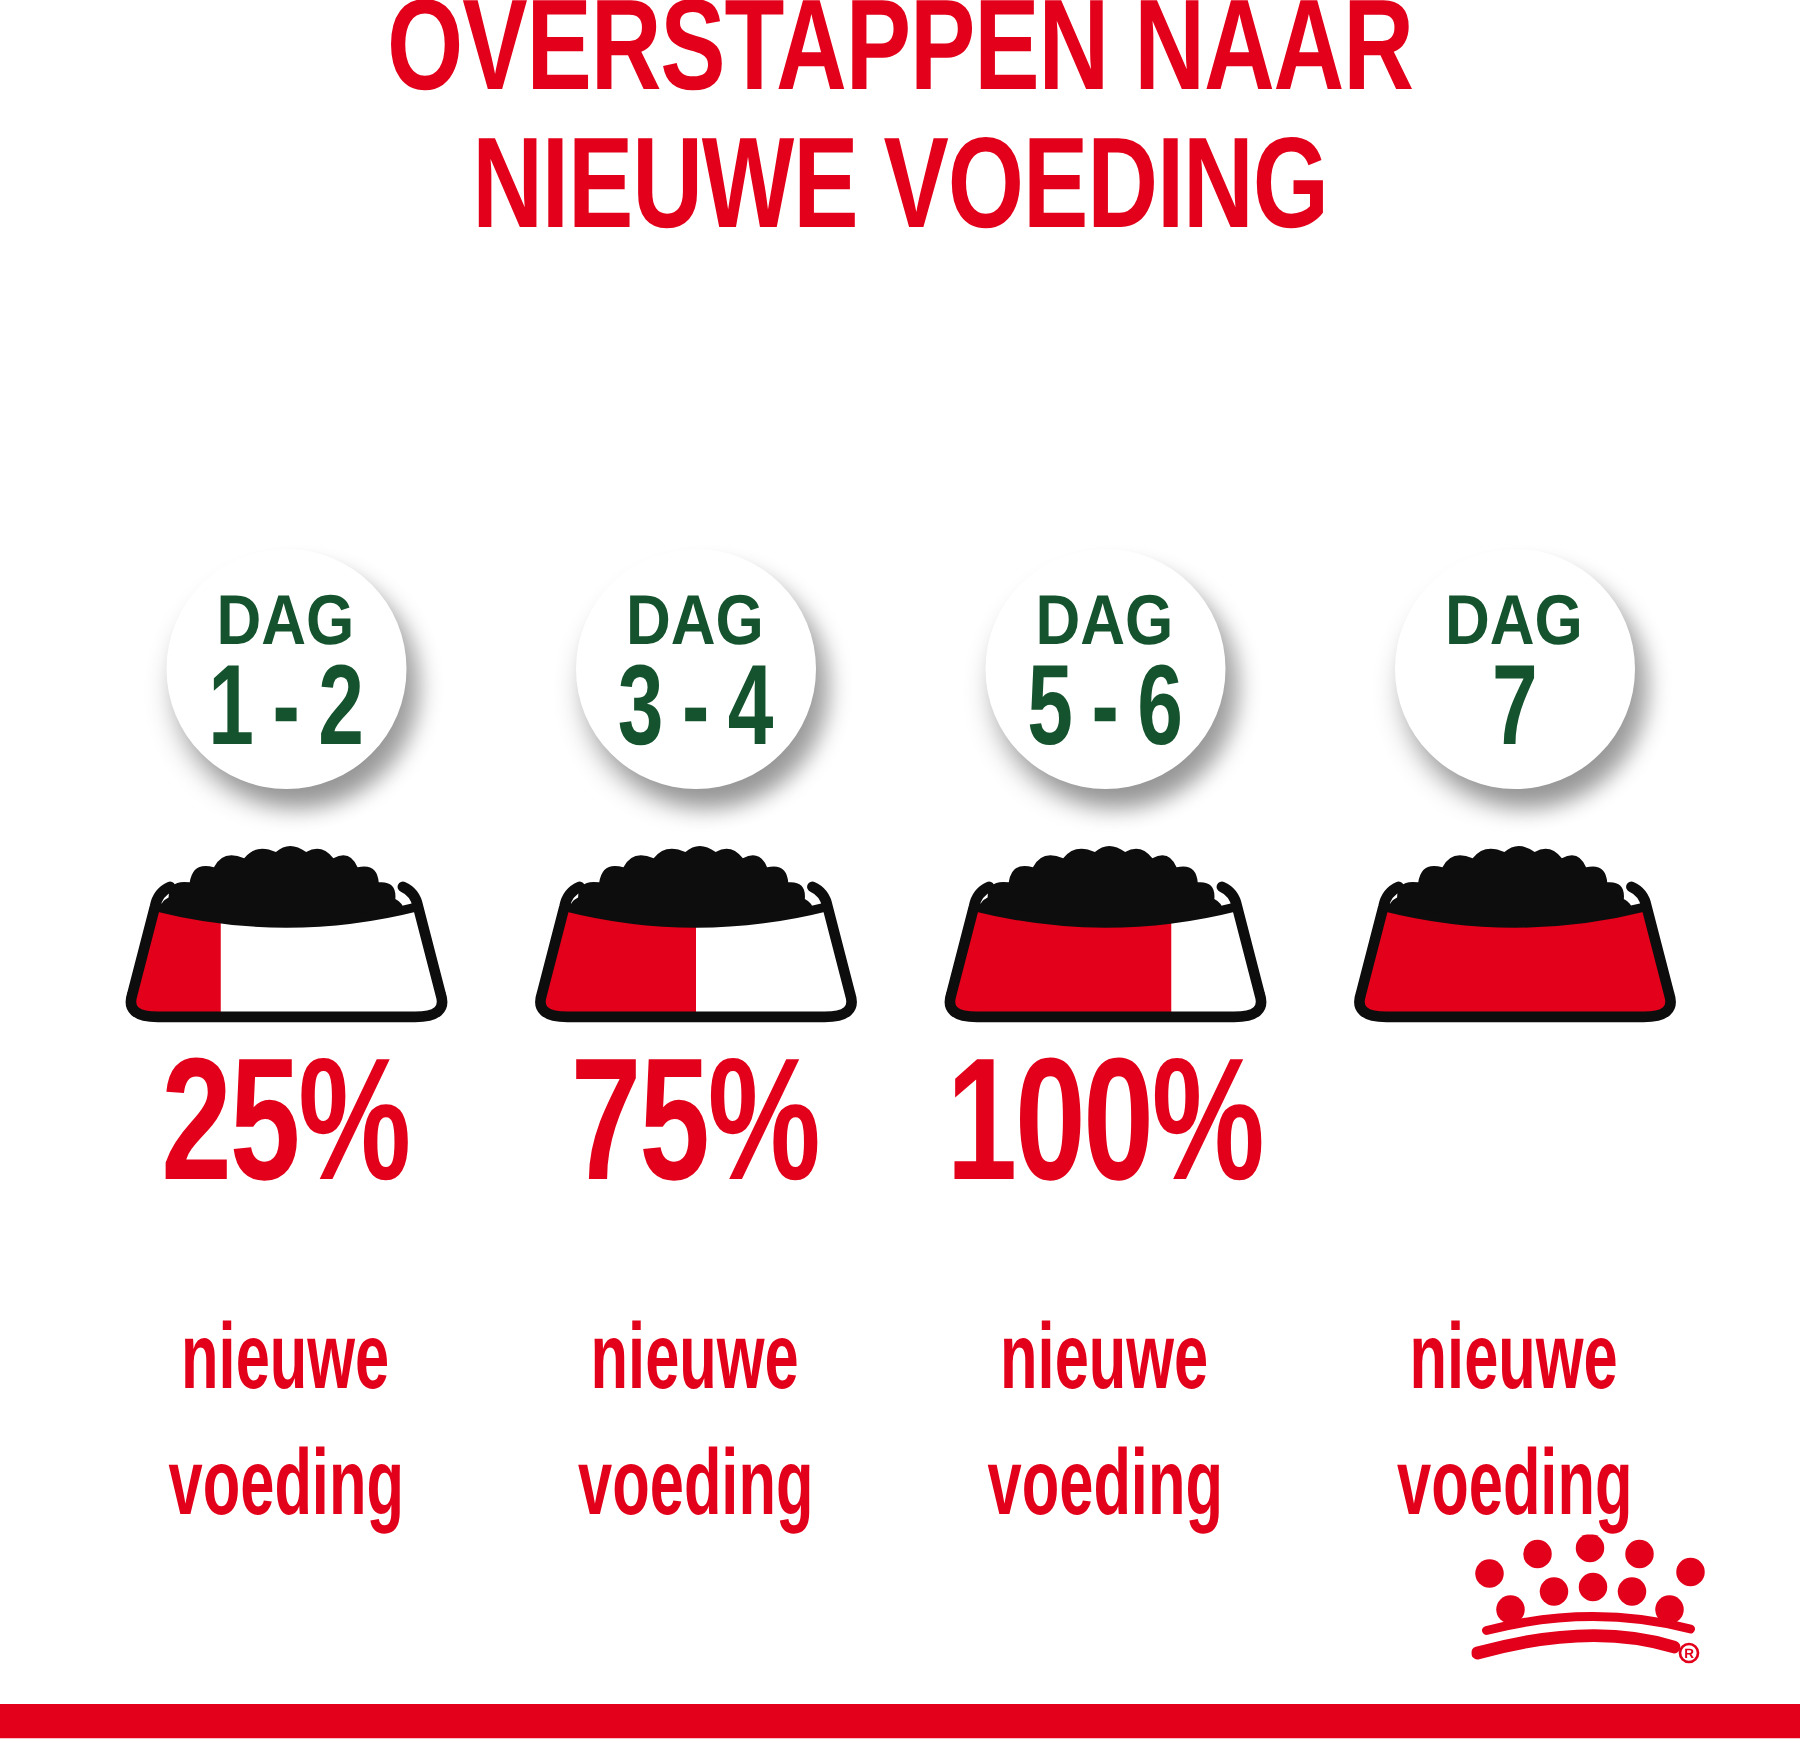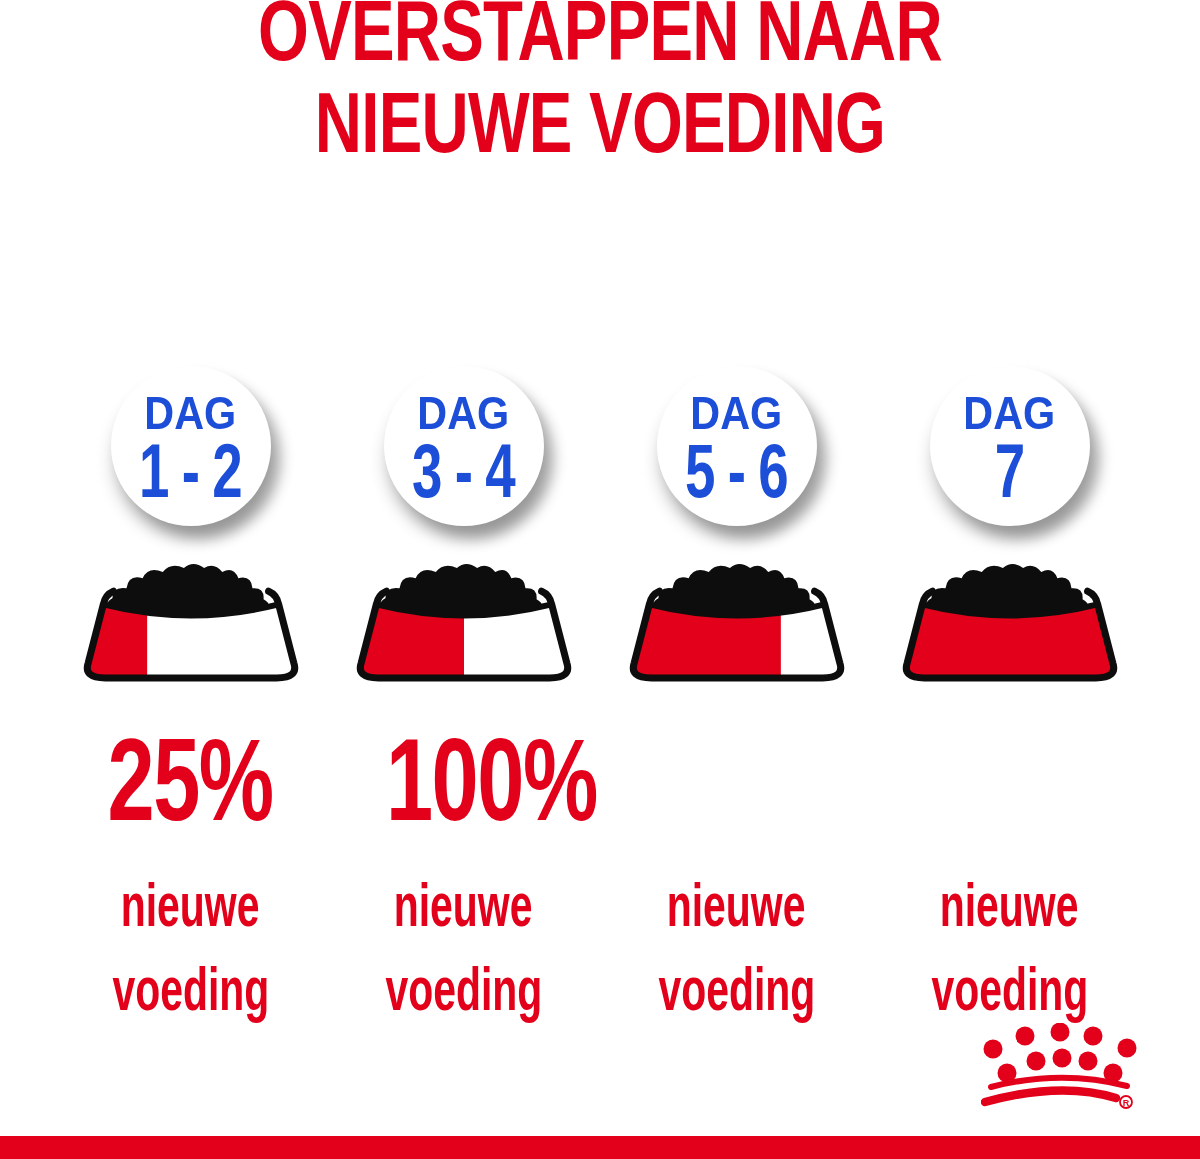--- a/index.html
+++ b/index.html
@@ -16,35 +16,35 @@
     white-space:nowrap;
   }
   .row{position:absolute;left:54px;width:1092px;display:flex;}
   .col{width:273px;display:flex;justify-content:center;align-items:flex-start;}
 
   .circles-row{top:366px;height:164px;}
   .day-circle{
     width:160px;height:160px;border-radius:50%;background:#ffffff;
     box-shadow:10px 12px 14px rgba(0,0,0,0.30), 0 14px 16px rgba(0,0,0,0.16);
     display:flex;flex-direction:column;align-items:center;justify-content:center;
-    color:#1d4ed8;
+    color:#14532d;
   }
   .day-label{
     font-size:47px;font-weight:bold;line-height:44px;
     transform:scaleX(0.88);white-space:nowrap;
   }
   .day-range{
     font-size:76px;font-weight:bold;line-height:62px;margin-top:5px;
     transform:scaleX(0.72);white-space:nowrap;letter-spacing:-2px;
   }
 
   .bowls-row{top:558px;height:130px;}
   svg.bowl{width:222px;height:129px;display:block;}
 
-  .pct-row{top:722px;height:118px;gap:28px;}
+  .pct-row{top:688px;height:118px;}
   .pct{
     font-size:116px;font-weight:bold;color:#e2001a;line-height:116px;
     transform:scaleX(0.73);white-space:nowrap;letter-spacing:-2px;
   }
   .nf1-row{top:830px;height:70px;margin-top:40px;}
   .nf2-row{top:942px;height:70px;margin-top:12px;}
   .nf{
     font-size:62px;font-weight:bold;color:#e2001a;line-height:70px;
     transform:scaleX(0.66);white-space:nowrap;
   }
@@ -133,20 +133,23 @@
       <use href="#bowl-shape"></use>
       <rect x="0" y="30" height="100" fill="#e2001a" clip-path="url(#bowl-interior-clip)" width="220"></rect>
       <use href="#bowl-outline"></use>
     </svg>
   </div>
 </div>
 
 <div class="row pct-row">
   <div class="col">
       <div class="pct">25%</div>
+    </div>
+  <div class="col">
+      <div class="pct">75%</div>
     </div>
   <div class="col">
       <div class="pct">100%</div>
     </div>
 </div>
 
 <div class="row nf1-row">
   <div class="col">
       <div class="nf">nieuwe</div>
     </div>

